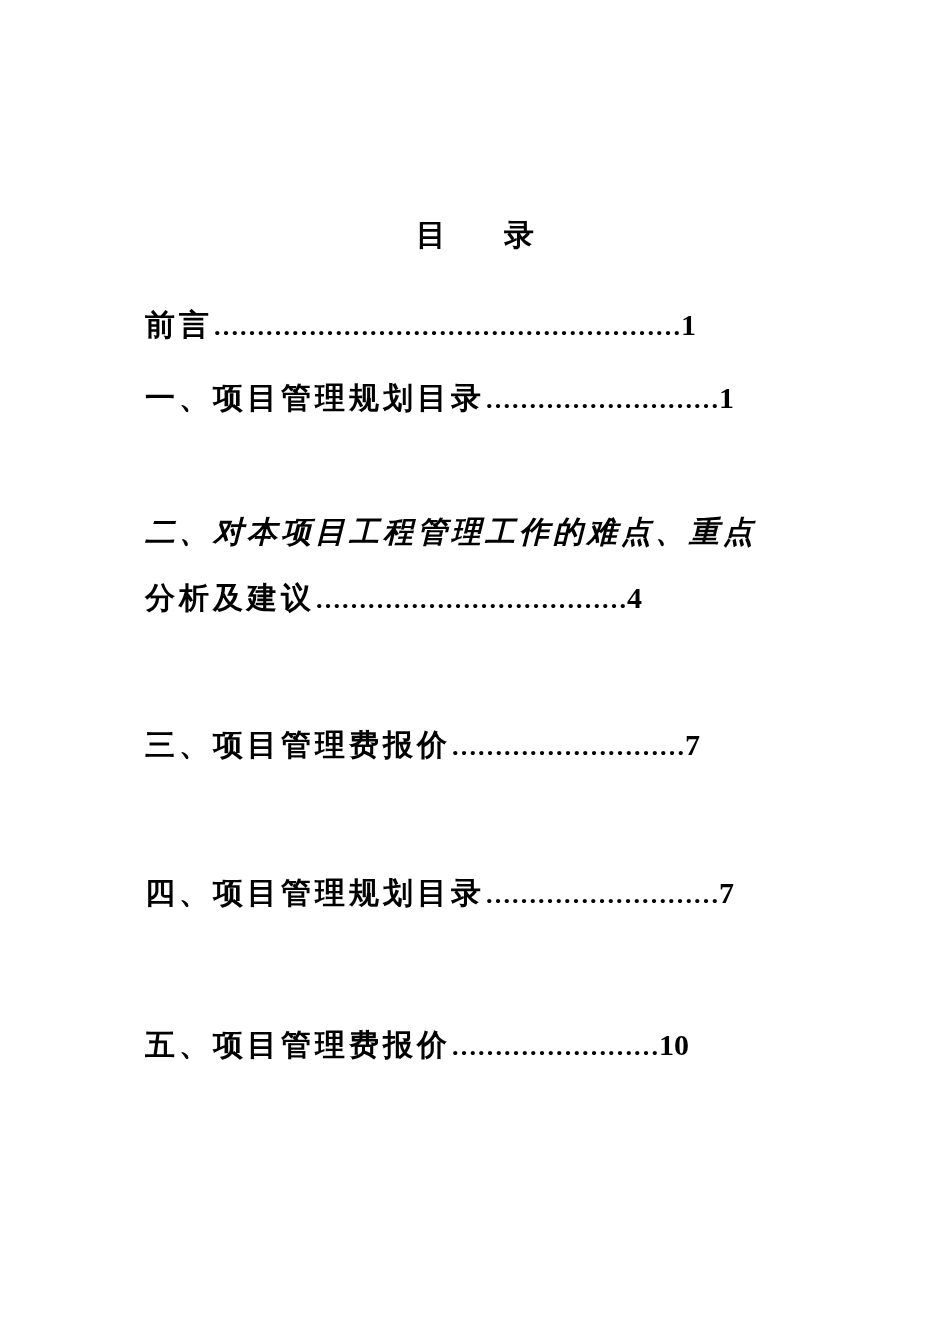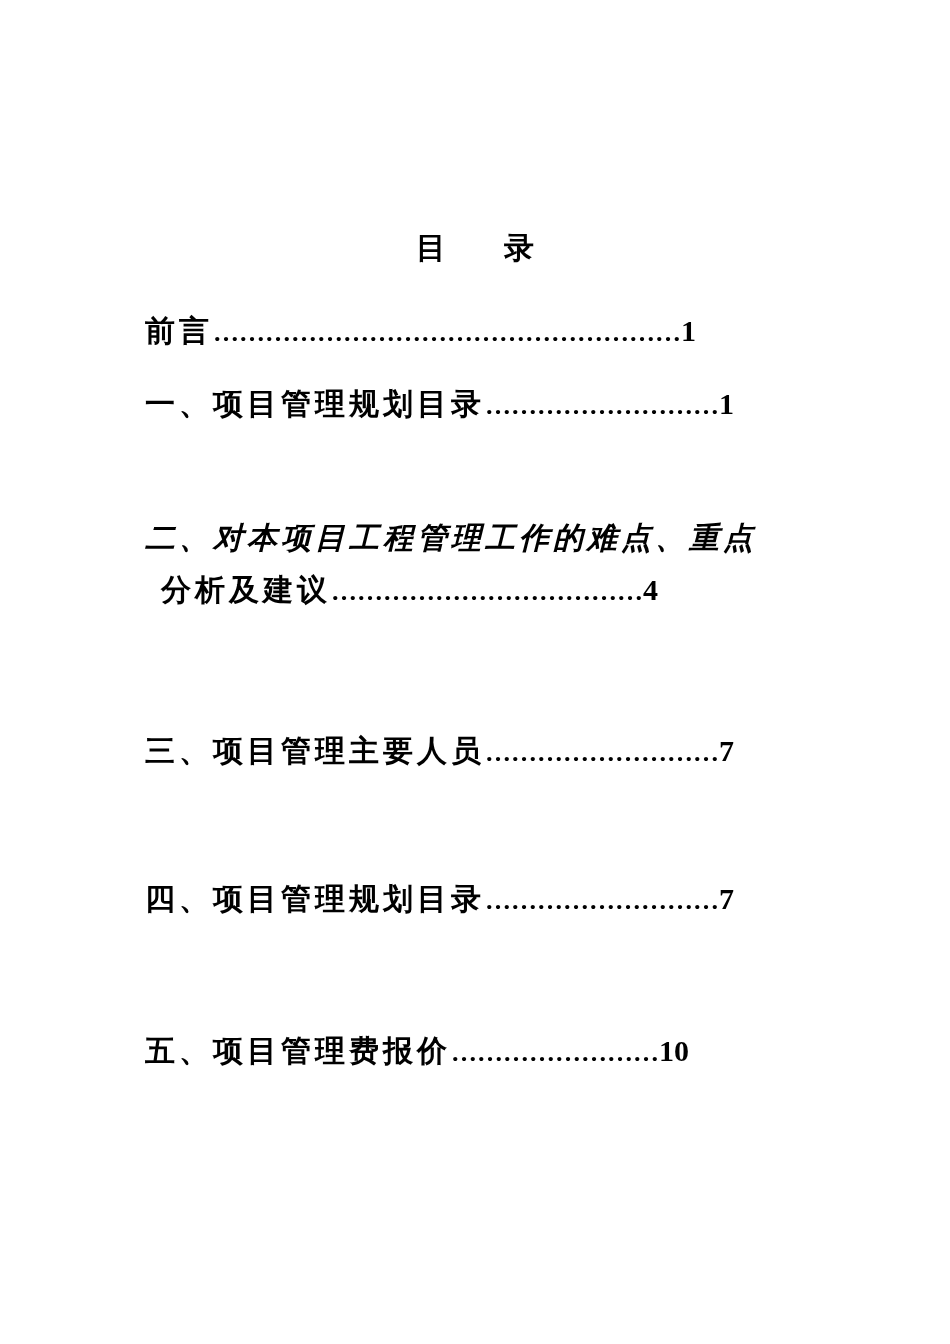--- a/index.html
+++ b/index.html
@@ -1,23 +1,23 @@
 <!DOCTYPE html>
 <html><head>
   <meta charset="utf-8">
   <style>
     html, body { margin: 0; padding: 0; background: #ffffff; }
     body { width: 950px; height: 1344px; position: relative; overflow: hidden;
       font-family: "DejaVu Serif", "Liberation Serif", serif; color: #000; }
-    .title { position: absolute; top: 228px; left: 0; width: 950px; text-align: center;
+    .title { position: absolute; top: 215px; left: 0; width: 950px; text-align: center;
       font-size: 30px; font-weight: bold; line-height: 40px; }
     .title span { display: inline-block; }
     .title .gap { width: 58px; }
     .entry { position: absolute; left: 145px; font-size: 30px; font-weight: bold;
-      line-height: 52px; white-space: nowrap; letter-spacing: 4px; }
+      line-height: 40px; white-space: nowrap; letter-spacing: 4px; }
     .entry .dots { letter-spacing: 0px; font-family: "Liberation Serif", serif; font-size: 26px; }
     .entry .page { letter-spacing: 0px; font-family: "Liberation Serif", serif; }
   </style>
 </head>
 <body>
 
 <div>
   <div class="title">
     <span>目</span><span class="gap"></span><span>录</span>
   </div>
@@ -26,26 +26,26 @@
     <span>前言</span><span class="dots">………………………………………………</span><span class="page">1</span>
   </div>
 
   <div class="entry" style="top:378px;">
     <span>一、项目管理规划目录</span><span class="dots">………………………</span><span class="page">1</span>
   </div>
 
   <div class="entry" style="top:512px;font-style:italic;">
     <span>二、对本项目工程管理工作的难点、重点</span>
   </div>
-  <div class="entry" style="top:564px;margin-left:16px;">
+  <div class="entry" style="top:578px;">
     <span>分析及建议</span><span class="dots">………………………………</span><span class="page">4</span>
   </div>
 
   <div class="entry" style="top:725px;">
-    <span>三、项目管理主要人员</span><span class="dots">………………………</span><span class="page">7</span>
+    <span>三、项目管理费报价</span><span class="dots">………………………</span><span class="page">7</span>
   </div>
 
   <div class="entry" style="top:873px;">
     <span>四、项目管理规划目录</span><span class="dots">………………………</span><span class="page">7</span>
   </div>
 
   <div class="entry" style="top:1025px;">
     <span>五、项目管理费报价</span><span class="dots">……………………</span><span class="page">10</span>
   </div>
 </div>

